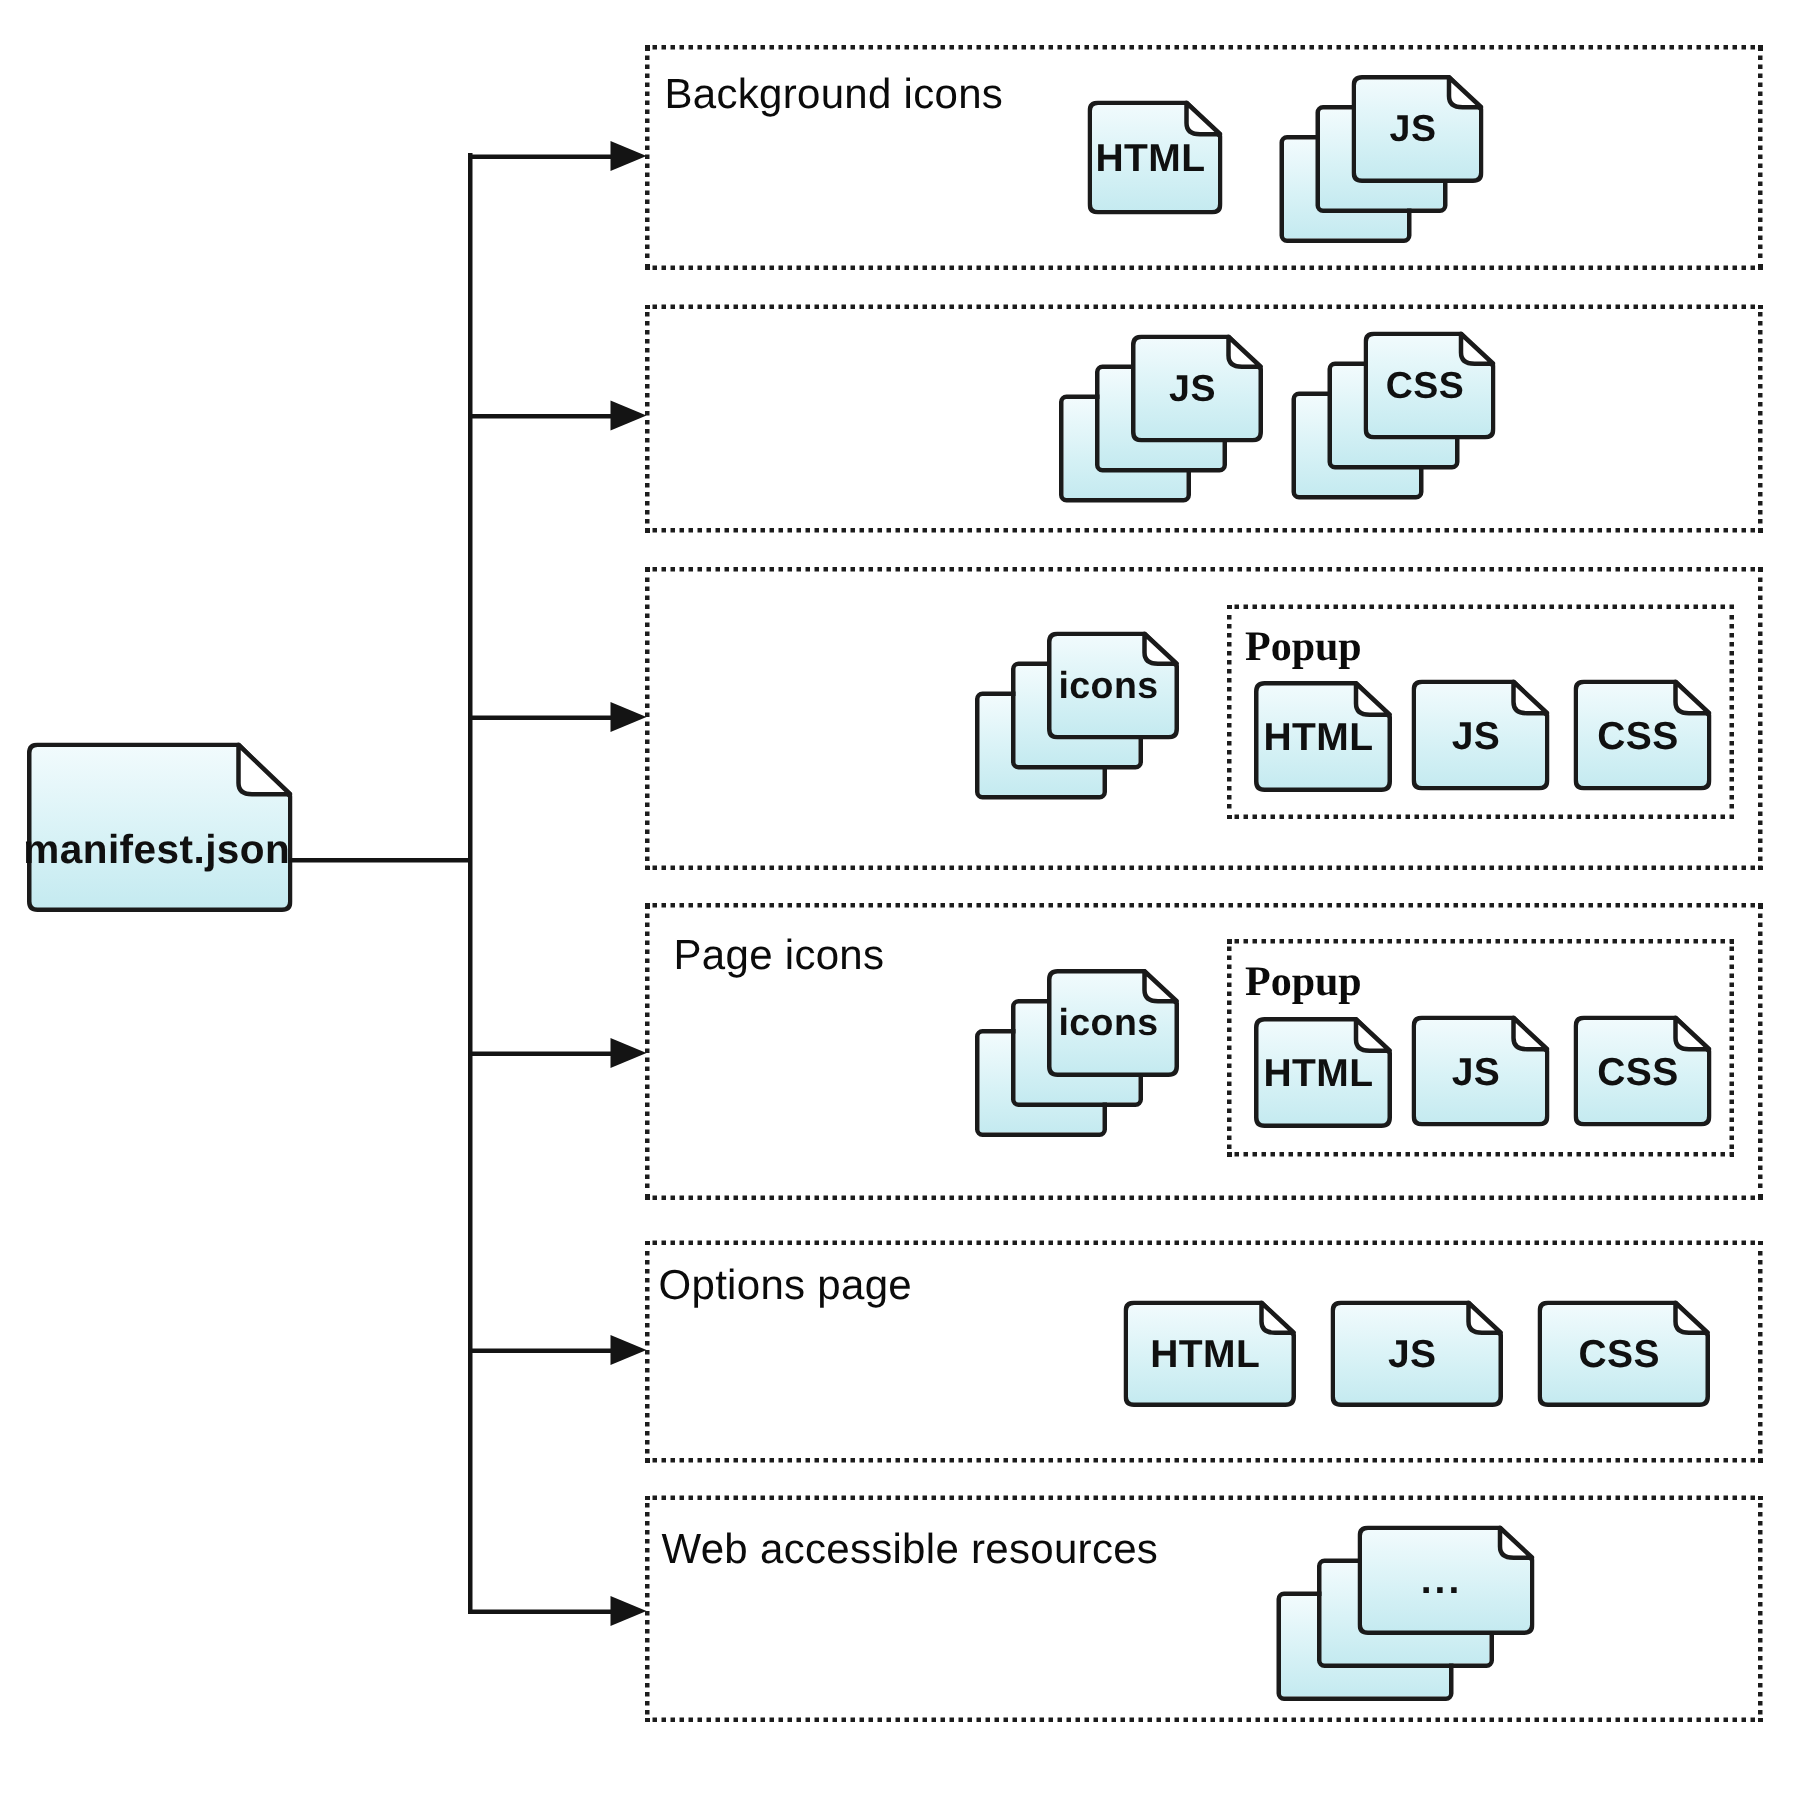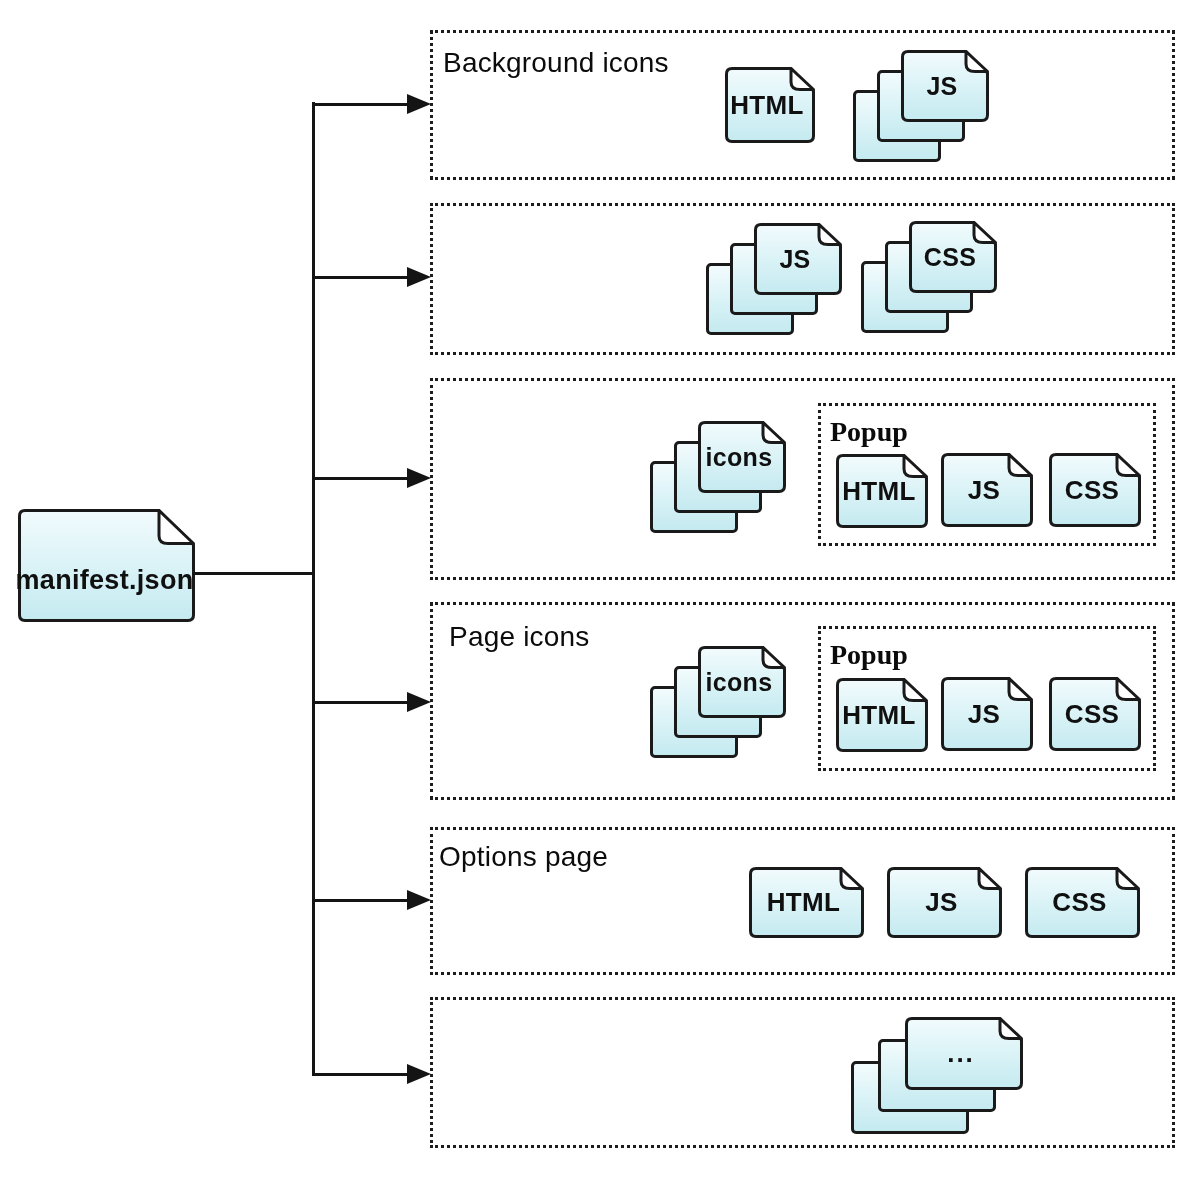--- a/index.html
+++ b/index.html
@@ -52,21 +52,21 @@
     <linearGradient id="docGrad" x1="0" y1="0" x2="0" y2="1">
       <stop offset="0" stop-color="#f2fbfd"></stop>
       <stop offset="0.55" stop-color="#d8f2f6"></stop>
       <stop offset="1" stop-color="#c4eaf0"></stop>
     </linearGradient>
   </defs>
 </svg>
 
 <div class="canvas">
 
-  <div class="doc manifest" style="left:18px;top:509px;width:177px;height:142px">
+  <div class="doc manifest" style="left:18px;top:495px;width:177px;height:142px">
       <svg width="177" height="113" viewBox="0 0 177 113">
         <path d="M 7 1.5 H 141 L 175.5 36 V 106 Q 175.5 111.5 170 111.5 H 7 Q 1.5 111.5 1.5 106 V 7 Q 1.5 1.5 7 1.5 Z" fill="url(#docGrad)" stroke="#1a1a1a" stroke-width="3" stroke-linejoin="round"></path>
         <path d="M 141 1.5 V 27 Q 141 34.5 150 34.5 H 175.5 Z" fill="#ffffff" stroke="#1a1a1a" stroke-width="3" stroke-linejoin="round"></path>
       </svg>
     <span class="doc-label">manifest.json</span>
   </div>
 
   <div class="line" style="left:193px;top:572px;width:121px;height:3px"></div>
   <div class="line" style="left:312px;top:102px;width:3px;height:974px"></div>
 
@@ -231,20 +231,21 @@
     <div class="doc" style="left:592px;top:37px;width:115px;height:71px">
         <svg width="115" height="71" viewBox="0 0 115 71">
           <path d="M 7 1.5 H 92 L 113.5 23 V 64 Q 113.5 69.5 108 69.5 H 7 Q 1.5 69.5 1.5 64 V 7 Q 1.5 1.5 7 1.5 Z" fill="url(#docGrad)" stroke="#1a1a1a" stroke-width="3" stroke-linejoin="round"></path>
           <path d="M 92 1.5 V 14 Q 92 21.5 101 21.5 H 113.5 Z" fill="#ffffff" stroke="#1a1a1a" stroke-width="3" stroke-linejoin="round"></path>
         </svg>
       <span class="doc-label">CSS</span>
     </div>
   </div>
 
   <div class="section" style="left:430px;top:997px;width:745px;height:151px">
+    <div class="section-title" style="left:8px;top:17px">Web accessible resources</div>
     <div class="stack-wide" style="left:418px;top:17px">
       <div class="sheet s3"></div>
       <div class="sheet s2"></div>
       <div class="doc">
           <svg width="118" height="73" viewBox="0 0 118 73">
             <path d="M 7 1.5 H 95 L 116.5 23 V 66 Q 116.5 71.5 111 71.5 H 7 Q 1.5 71.5 1.5 66 V 7 Q 1.5 1.5 7 1.5 Z" fill="url(#docGrad)" stroke="#1a1a1a" stroke-width="3" stroke-linejoin="round"></path>
             <path d="M 95 1.5 V 14 Q 95 21.5 104 21.5 H 116.5 Z" fill="#ffffff" stroke="#1a1a1a" stroke-width="3" stroke-linejoin="round"></path>
           </svg>
         <span class="doc-label ellipsis-label">...</span>
       </div>

